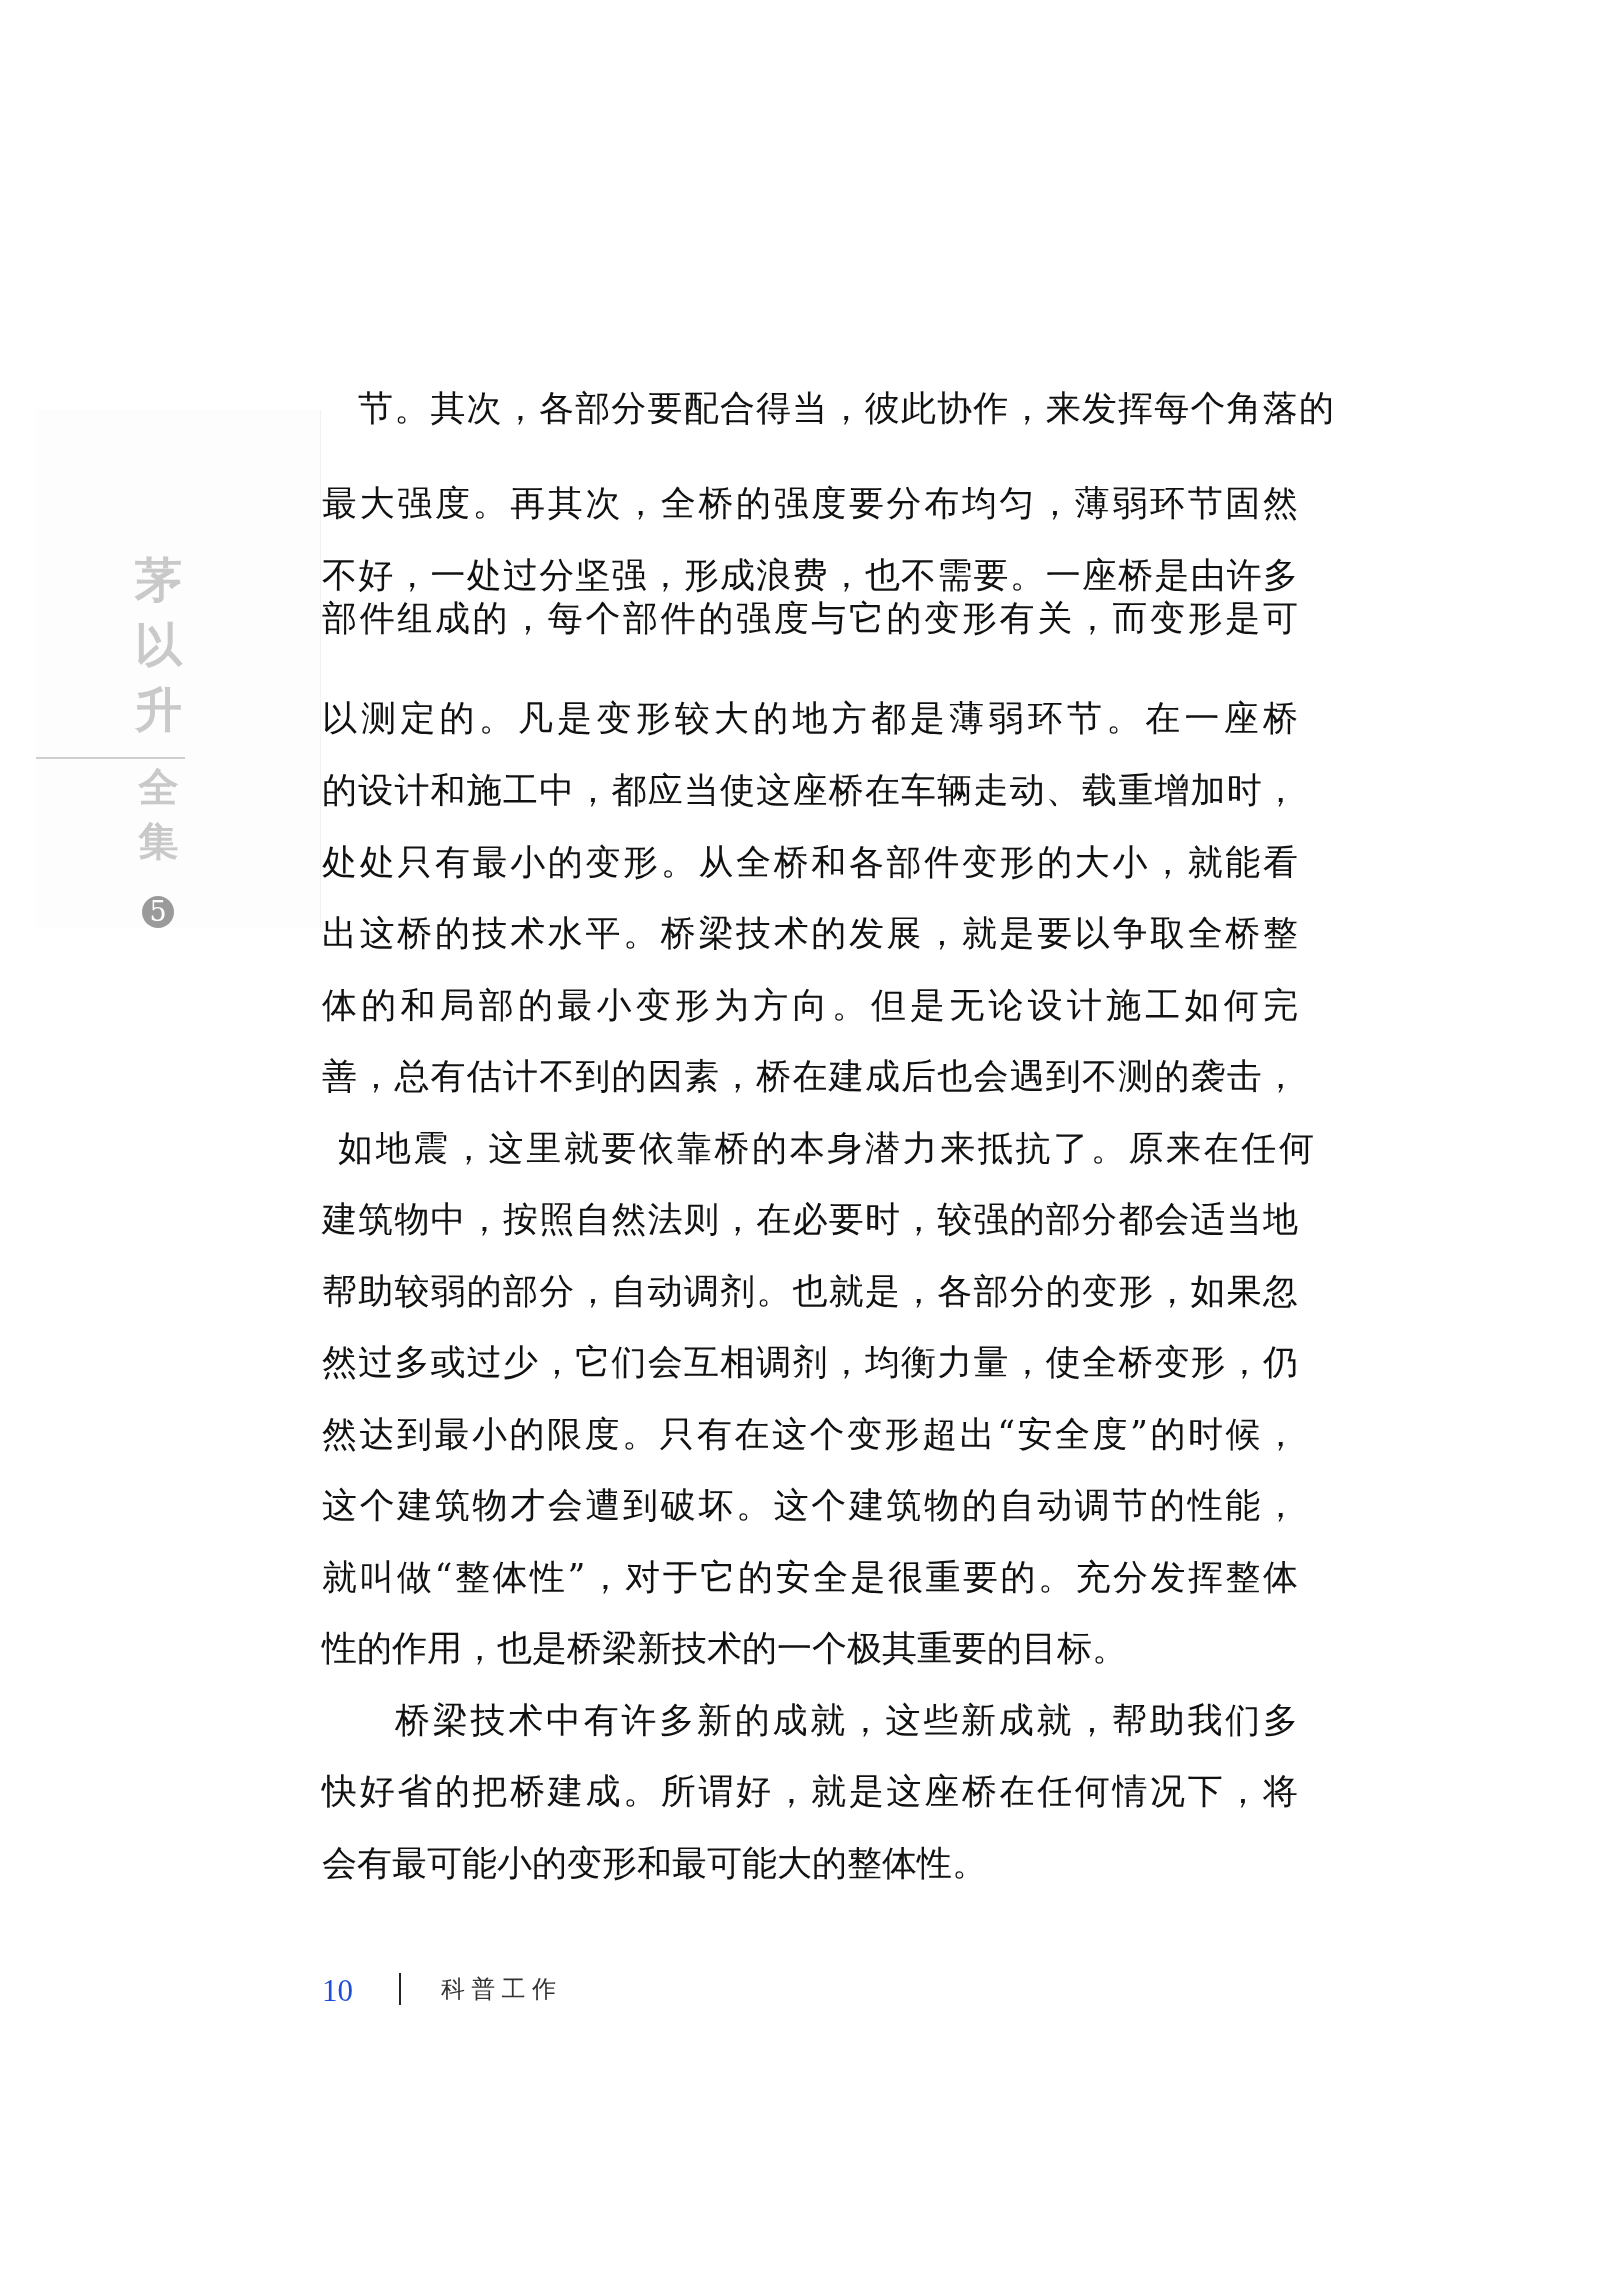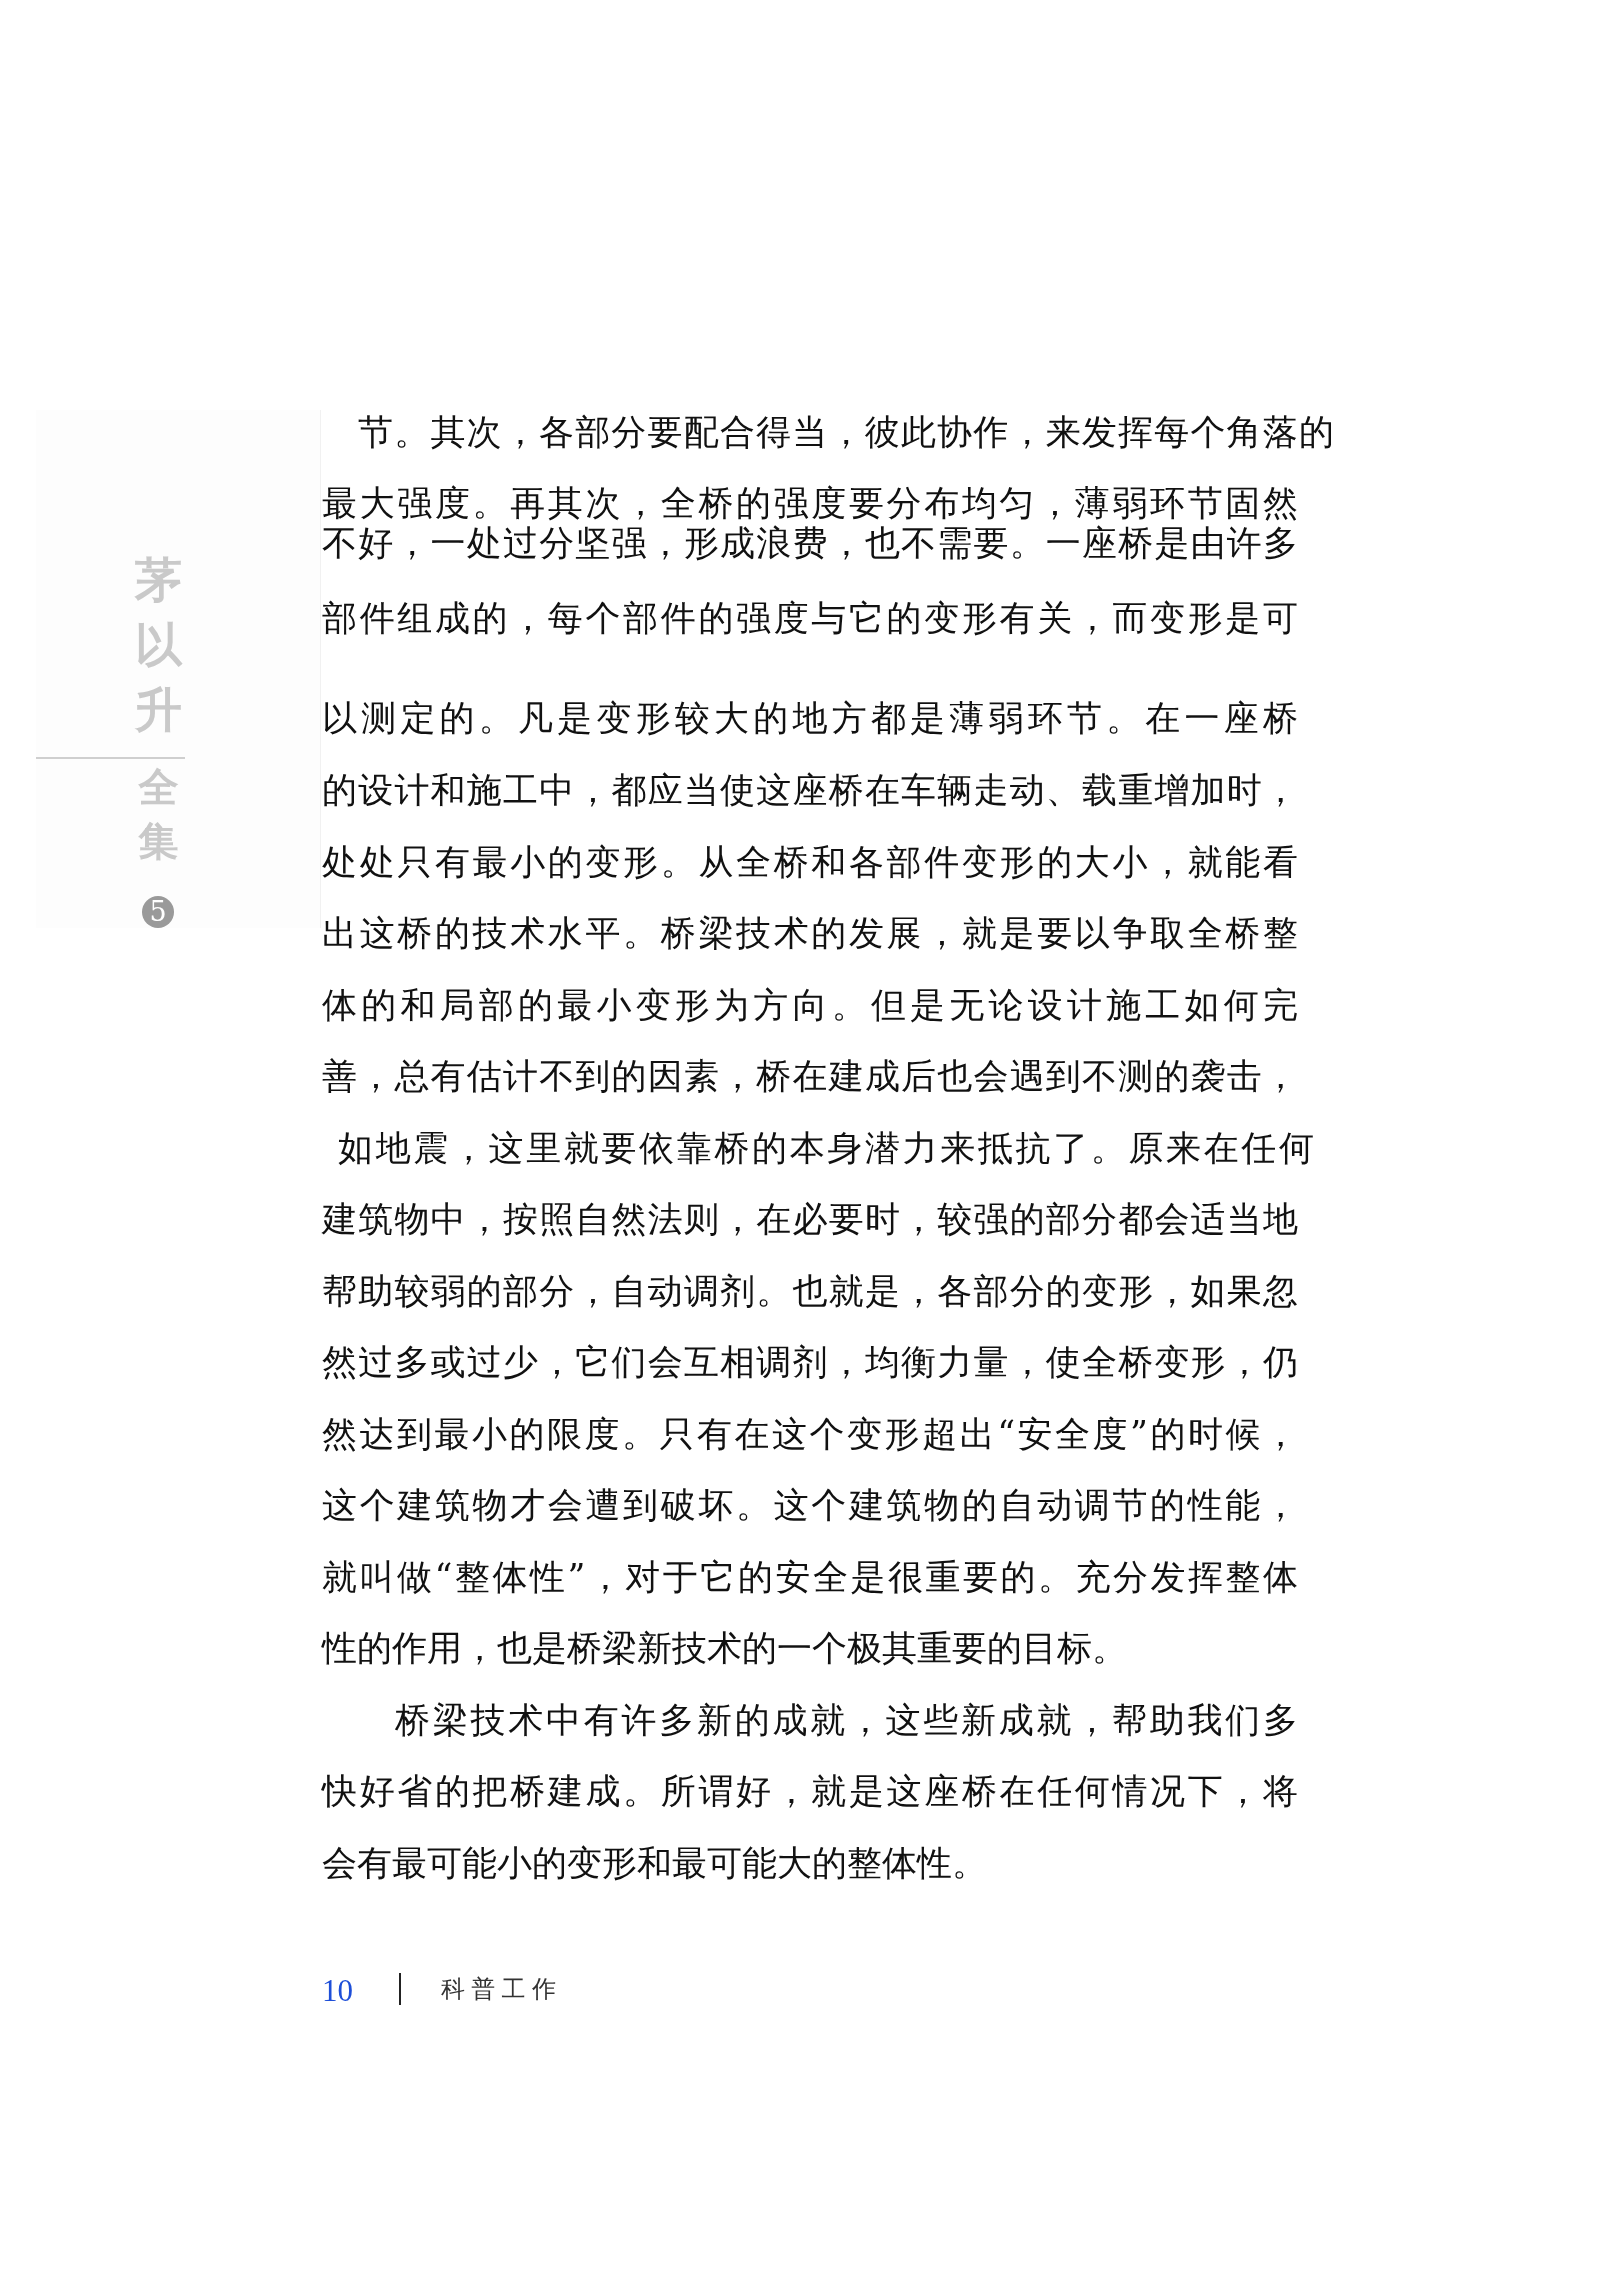--- a/index.html
+++ b/index.html
@@ -34,23 +34,23 @@
   <span class="big-char" style="top:556px;">茅</span>
   <span class="big-char" style="top:621px;">以</span>
   <span class="big-char" style="top:686px;">升</span>
   <span class="small-char" style="top:767px;">全</span>
   <span class="small-char" style="top:821px;">集</span>
 </div>
 <div class="rule"></div>
 <div class="vol-badge">5</div>
 
 <div class="body-text">
-  <div class="line" style="top:412px;padding-left:36px;">节。其次，各部分要配合得当，彼此协作，来发挥每个角落的</div>
+  <div class="line" style="top:388px;padding-left:36px;">节。其次，各部分要配合得当，彼此协作，来发挥每个角落的</div>
   <div class="line" style="top:483px;">最大强度。再其次，全桥的强度要分布均匀，薄弱环节固然</div>
-  <div class="line" style="top:523px;">不好，一处过分坚强，形成浪费，也不需要。一座桥是由许多</div>
+  <div class="line" style="top:555px;">不好，一处过分坚强，形成浪费，也不需要。一座桥是由许多</div>
   <div class="line" style="top:598px;">部件组成的，每个部件的强度与它的变形有关，而变形是可</div>
   <div class="line" style="top:698px;">以测定的。凡是变形较大的地方都是薄弱环节。在一座桥</div>
   <div class="line" style="top:770px;">的设计和施工中，都应当使这座桥在车辆走动、载重增加时，</div>
   <div class="line" style="top:842px;">处处只有最小的变形。从全桥和各部件变形的大小，就能看</div>
   <div class="line" style="top:913px;">出这桥的技术水平。桥梁技术的发展，就是要以争取全桥整</div>
   <div class="line" style="top:985px;">体的和局部的最小变形为方向。但是无论设计施工如何完</div>
   <div class="line" style="top:1056px;">善，总有估计不到的因素，桥在建成后也会遇到不测的袭击，</div>
   <div class="line" style="top:1128px;margin-left:16px;">如地震，这里就要依靠桥的本身潜力来抵抗了。原来在任何</div>
   <div class="line" style="top:1199px;">建筑物中，按照自然法则，在必要时，较强的部分都会适当地</div>
   <div class="line" style="top:1271px;">帮助较弱的部分，自动调剂。也就是，各部分的变形，如果忽</div>

